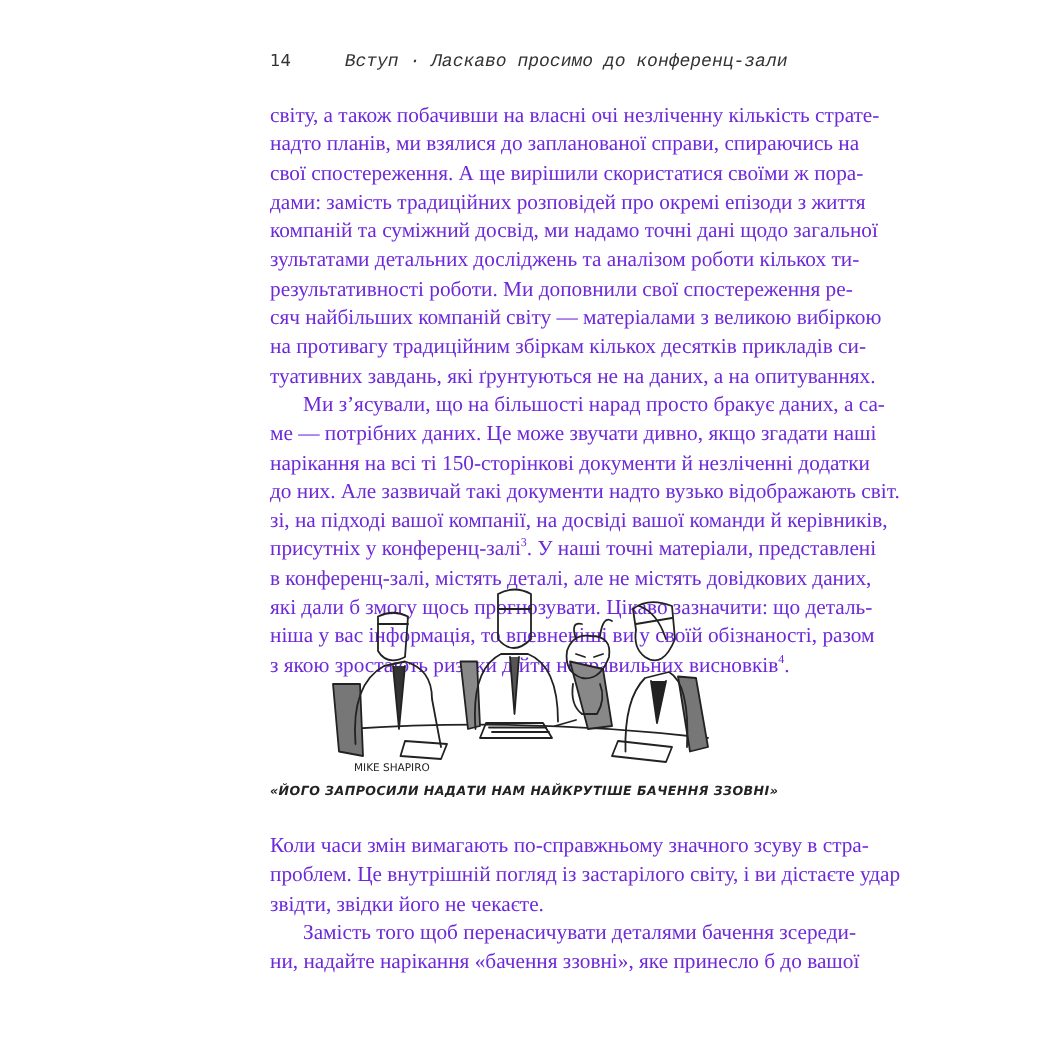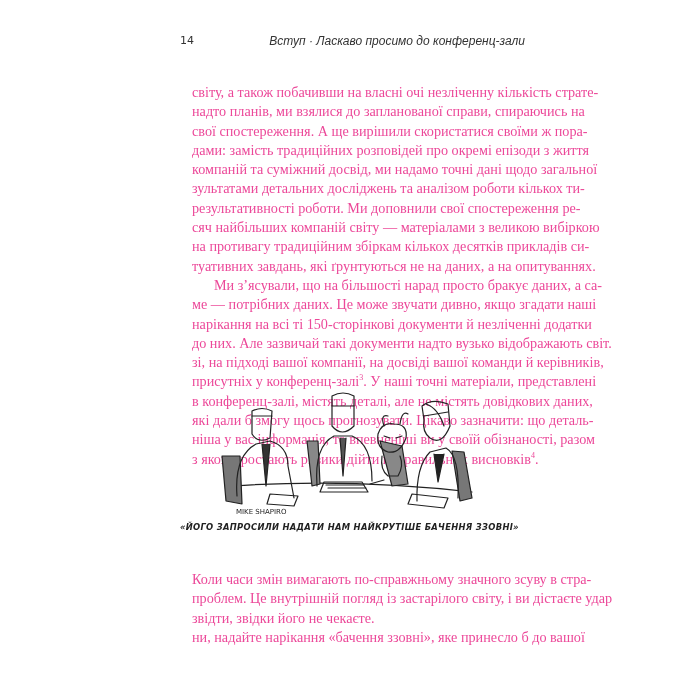--- a/index.html
+++ b/index.html
@@ -1,21 +1,21 @@
 <!DOCTYPE html>
 <html><head>
 <meta charset="utf-8">
 <style>
   html, body { margin:0; padding:0; background:#ffffff; }
   body { width:700px; height:700px; position:relative; overflow:hidden; font-family:"DejaVu Serif", serif; color:#2a2a2a; }
   .page { position:absolute; left:0; top:0; width:564px; height:700px; background:#fff; }
   .header { position:absolute; left:180px; top:34px; width:345px; height:18px; font-size:11.5px; color:#333; }
   .page-number { position:absolute; left:0; top:0; font-family:"DejaVu Sans", sans-serif; font-size:11px; }
-  .running-title { position:absolute; right:0; top:0; font-family:Liberation Sans, sans-serif; font-style:italic; font-size:12px; }
-  .text { position:absolute; left:192px; width:345px; font-family:"Liberation Serif", serif; font-size:14.2px; line-height:19.3px; color:#ec4899;margin-top:15px; }
+  .running-title { position:absolute; right:0; top:0; font-family:Liberation Mono, monospace; font-style:italic; font-size:12px; }
+  .text { position:absolute; left:180px; width:345px; font-family:"Liberation Serif", serif; font-size:14.2px; line-height:19.3px; color:#6d28d9; }
   .line { display:block; white-space:nowrap; text-align:justify; text-align-last:justify; height:19.3px; }
   .line.last { text-align-last:left; }
   .line.indent { padding-left:22px; }
   .block1 { top:68px; }
   .block2 { top:555px; }
   .cartoon { position:absolute; left:212px; top:386px; width:276px; height:130px; }
   .caption { position:absolute; left:180px; top:522px; width:345px; font-family:"DejaVu Sans", sans-serif; font-style:italic; font-weight:bold; font-size:8.4px; letter-spacing:0.3px; color:#222; }
   sup { font-size:8px; line-height:0; vertical-align:super; }
 </style>
 </head>
@@ -87,16 +87,17 @@
 
     <text x="24" y="128" font-family="DejaVu Sans, sans-serif" font-size="7" fill="#222" stroke="none">MIKE SHAPIRO</text>
   </svg>
 
   <div class="caption">«ЙОГО ЗАПРОСИЛИ НАДАТИ НАМ НАЙКРУТІШЕ БАЧЕННЯ ЗЗОВНІ»</div>
 
   <div class="text block2">
     <span class="line">Коли часи змін вимагають по-справжньому значного зсуву в стра-</span>
     <span class="line">проблем. Це внутрішній погляд із застарілого світу, і ви дістаєте удар</span>
     <span class="line last">звідти, звідки його не чекаєте.</span>
+    <span class="line indent">Замість того щоб перенасичувати деталями бачення зсереди-</span>
     <span class="line">ни, надайте нарікання «бачення ззовні», яке принесло б до вашої</span>
   </div>
 
 </div>
 
 </body></html>

